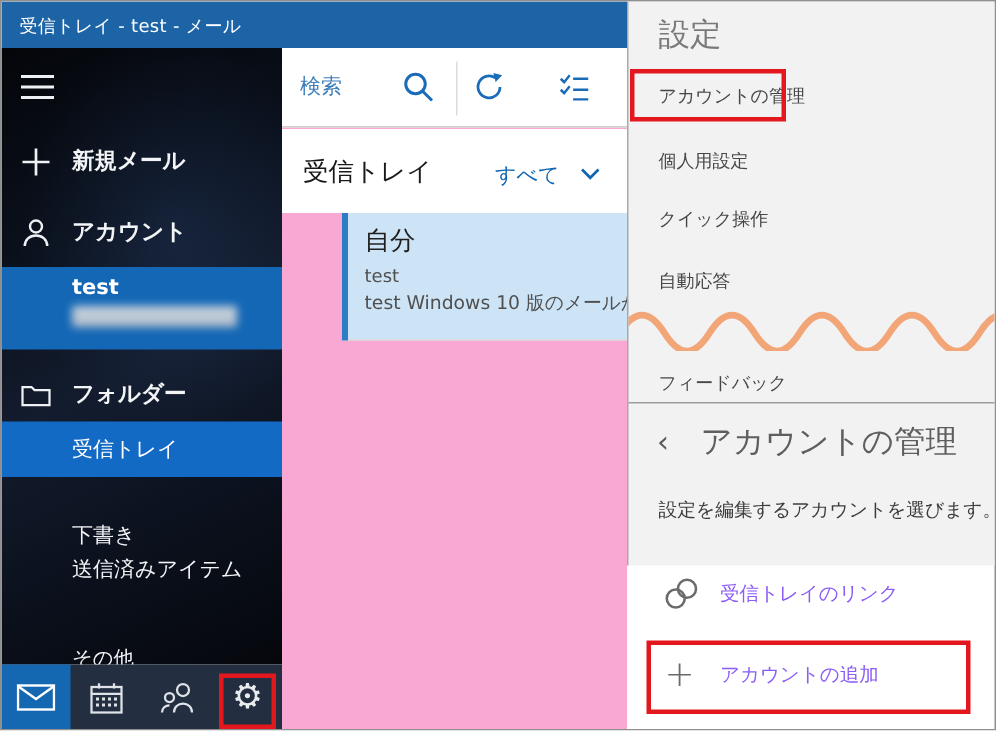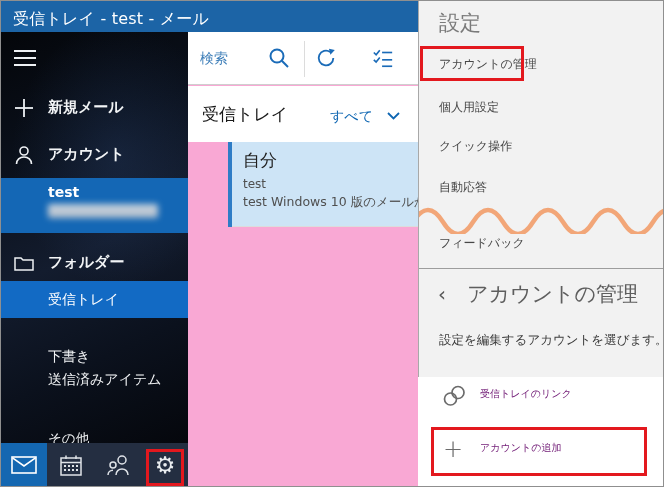--- a/index.html
+++ b/index.html
@@ -1,21 +1,21 @@
 <!DOCTYPE html>
 <html><head>
 <meta charset="utf-8">
 <style>
   * { margin:0; padding:0; box-sizing:border-box; }
   body { font-family:"DejaVu Sans","Liberation Sans",sans-serif; background:#ffffff; }
   .app { position:relative; width:664px; height:487px; border:1px solid #8f8f8f; background:#ffffff; overflow:hidden; }
 
   
   .titlebar { position:absolute; left:0; top:0; width:417px; height:31px; background:#1c64a6; }
-  .titlebar span { position:absolute; left:12px; top:8px; font-size:16px; color:#ffffff; letter-spacing:.2px; }
+  .titlebar span { position:absolute; left:12px; top:8px; font-size:12px; color:#ffffff; letter-spacing:.2px; }
 
   
   .sidebar { position:absolute; left:0; top:31px; width:187px; height:411px;
     background:linear-gradient(155deg,#04060a 0%,#0a101b 28%,#131c2e 52%,#0b111d 75%,#05070c 100%); overflow:hidden; }
   .sidebar::after { content:""; position:absolute; inset:0;
     background:radial-gradient(ellipse 150px 190px at 62% 30%, rgba(55,90,150,.22), transparent 70%); pointer-events:none; }
   .hamburger { position:absolute; left:13px; top:18px; width:22px; height:16px; cursor:pointer; z-index:2; }
   .hamburger i { display:block; width:22px; height:2px; background:#eef1f4; margin-bottom:5px; }
   .side-row { position:absolute; left:0; width:187px; color:#f2f4f6; z-index:2; }
   .side-row .lbl { position:absolute; left:47px; top:0; font-size:15px; white-space:nowrap;font-weight:bold; }
@@ -61,21 +61,21 @@
   .redbox-manage { position:absolute; left:1px; top:45px; width:104px; height:35px; border:3px solid #e3181e; z-index:5; pointer-events:none; }
   .wave { position:absolute; left:0; top:193px; width:246px; height:40px; }
   .set-divider { position:absolute; left:0; top:267px; width:246px; height:1px; background:#9d9d9d; }
   .ma-back { position:absolute; left:19px; top:281px; font-size:20px; color:#5a5a5a; cursor:pointer; }
   .ma-title { position:absolute; left:48px; top:279px; font-size:21px; color:#5e5e5e; white-space:nowrap; }
   .ma-desc { position:absolute; left:20px; top:331px; font-size:12.5px; color:#3c3c3c; white-space:nowrap; }
   .ma-row { position:absolute; left:0; width:246px; height:34px; cursor:pointer; }
   .ma-row-link { top:378px; } .ma-row-add { top:432px; }
   .ma-row .r-ico { position:absolute; left:22px; top:4px; width:26px; height:26px; }
   .ma-row .r-plus { position:absolute; left:24px; top:0px; font-size:24px; font-weight:300; color:#6b6b6b; line-height:32px; }
-  .ma-row .r-lbl { position:absolute; left:61px; top:8px; font-size:10px; color:#701a75; white-space:nowrap; }
+  .ma-row .r-lbl { position:absolute; left:61px; top:8px; font-size:13px; color:#8b5cf6; white-space:nowrap; }
   .redbox-add { position:absolute; left:12px; top:426px; width:216px; height:49px; border:3px solid #e3181e; z-index:5; pointer-events:none; }
 </style>
 </head>
 <body>
 
 <div class="app">
 
   <div class="titlebar">
     <span>受信トレイ - test - メール</span>
   </div>
@@ -207,21 +207,21 @@
     <div class="set-item" style="top:55px;">アカウントの管理</div>
     <div class="redbox-manage"></div>
     <div class="set-item" style="top:98px;">個人用設定</div>
     <div class="set-item" style="top:137px;">クイック操作</div>
     <div class="set-item" style="top:178px;">自動応答</div>
 
     <svg class="wave" viewBox="0 0 246 40" preserveAspectRatio="none">
       <path d="M-6 28 q15 -24 30 0 t30 0 t30 0 t30 0 t30 0 t30 0 t30 0 t30 0 t30 0" fill="none" stroke="#f2a678" stroke-width="4.5" stroke-linecap="round"></path>
     </svg>
 
-    <div class="set-item" style="top:234px;text-align:center;">フィードバック</div>
+    <div class="set-item" style="top:246px;text-align:center;">フィードバック</div>
 
     <div class="set-divider"></div>
 
     <span class="ma-back">‹</span>
     <div class="ma-title">アカウントの管理</div>
     <div class="ma-desc">設定を編集するアカウントを選びます。</div>
 
     <div class="ma-row ma-row-link">
       <svg class="r-ico" viewBox="0 0 26 26">
         <circle cx="9.5" cy="16" r="6" fill="none" stroke="#6b6b6b" stroke-width="1.7"></circle>

